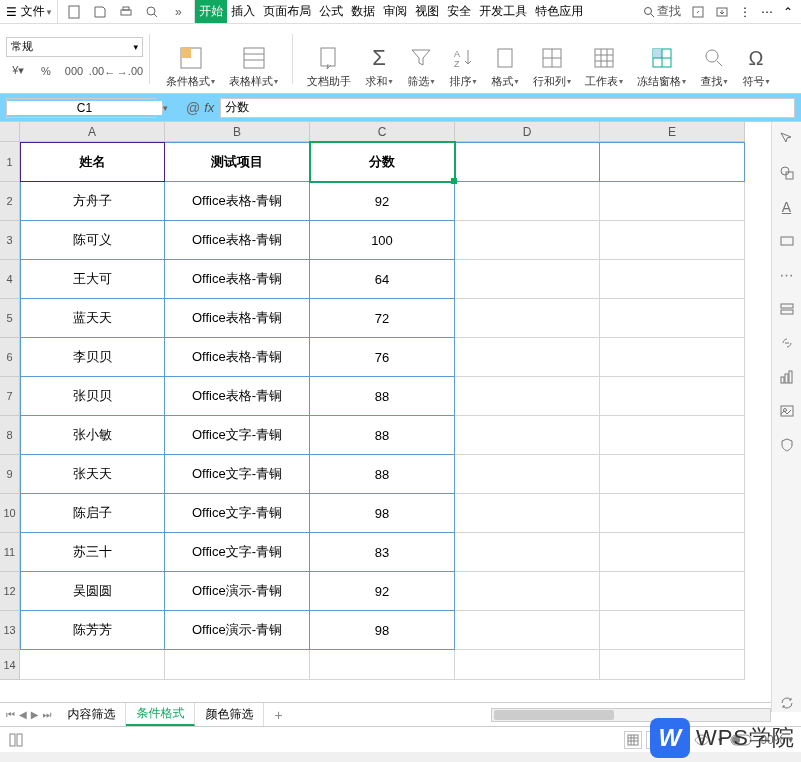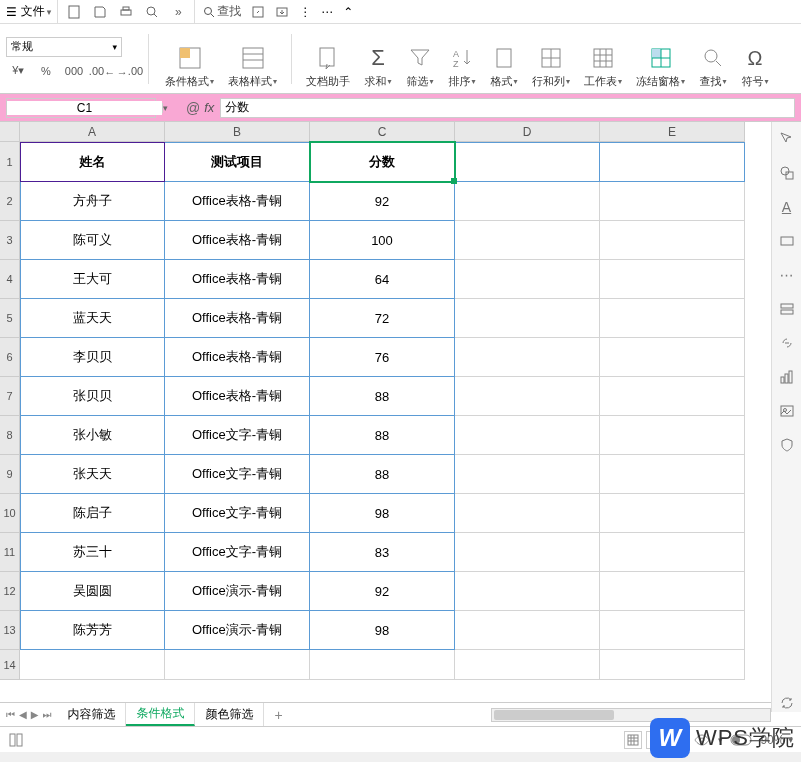--- a/index.html
+++ b/index.html
@@ -15,31 +15,31 @@
 .tabs { display: flex; align-items: center; height: 100%; flex: 1; }
 .tab { padding: 0 4px; height: 100%; display: flex; align-items: center; cursor: pointer; font-size: 12px; }
 .tab.active { background: #0fa860; color: #fff; }
 .menubar-right { display: flex; align-items: center; gap: 10px; padding: 0 8px; height: 100%; }
 .search-group { display: flex; align-items: center; gap: 2px; color: #555; }
 
 
 .ribbon { height: 70px; background: #fff; border-bottom: 1px solid #ccc; display: flex; align-items: center; }
 .ribbon-left { display: flex; align-items: center; gap: 4px; padding: 0 6px; height: 100%; }
 .ribbon-row { display: flex; gap: 4px; }
-.small-dd { border: 1px solid #ccc; font-size: 11px; height: 20px; width: 116px; display: flex; align-items: center; justify-content: space-between; padding: 0 4px; }
+.small-dd { border: 1px solid #ccc; font-size: 11px; height: 20px; width: 137px; display: flex; align-items: center; justify-content: space-between; padding: 0 4px; }
 .small-btn { width: 24px; height: 20px; display: flex; align-items: center; justify-content: center; font-size: 11px; color: #555; }
 .ribbon-groups { display: flex; align-items: flex-end; height: 100%; gap: 14px; padding: 4px 8px 4px 16px; }
 .rg { display: flex; flex-direction: column; align-items: center; gap: 2px; }
 .rg-icon { width: 28px; height: 28px; display: flex; align-items: center; justify-content: center; color: #555; }
 .rg-label { font-size: 11px; color: #333; display: flex; align-items: center; gap: 1px; }
 .rg-label .dd { font-size: 8px; color: #666; }
 .ribbon-divider { width: 1px; background: #ddd; height: 50px; align-self: center; }
 
 
-.formula-row { height: 28px; background: #f9a8d4; border-bottom: 1px solid #ccc; display: flex; align-items: center; }
+.formula-row { height: 28px; background: #7dd3fc; border-bottom: 1px solid #ccc; display: flex; align-items: center; }
 .name-box { width: 150px; border: 1px solid #ccc; height: 20px; margin-left: 6px; display: flex; align-items: center; }
 .name-box input { border: none; flex: 1; text-align: center; font-size: 12px; outline: none; }
 .name-box .dd { width: 16px; text-align: center; font-size: 9px; color: #666; border-left: 1px solid #ccc; }
 .fx-label { margin-left: 30px; display: flex; align-items: center; gap: 4px; }
 .fx-label .at { font-size: 14px; color: #666; }
 .fx-label .fx { font-style: italic; font-size: 13px; color: #555; }
 .formula-input { flex: 1; border: 1px solid #ccc; height: 20px; margin-left: 6px; margin-right: 6px; padding: 0 4px; font-size: 12px; }
 
 
 .grid-area { position: relative; height: 580px; background: #fff; display: flex; }
@@ -121,20 +121,32 @@
         </svg>
       </span>
     <span class="qat-icon">
         <svg width="14" height="14" viewBox="0 0 14 14">
           <circle cx="6" cy="6" r="4" fill="none" stroke="#666"></circle>
           <line x1="9" y1="9" x2="12" y2="12" stroke="#666"></line>
         </svg>
       </span>
     <span class="qat-icon">»</span>
   </div>
+  <div class="tabs">
+    <div class="tab active">开始</div>
+    <div class="tab">插入</div>
+    <div class="tab">页面布局</div>
+    <div class="tab">公式</div>
+    <div class="tab">数据</div>
+    <div class="tab">审阅</div>
+    <div class="tab">视图</div>
+    <div class="tab">安全</div>
+    <div class="tab">开发工具</div>
+    <div class="tab">特色应用</div>
+  </div>
   <div class="menubar-right">
     <div class="search-group">
       <span>
           <svg width="12" height="12" viewBox="0 0 12 12">
             <circle cx="5" cy="5" r="3.5" fill="none" stroke="#555"></circle>
             <line x1="8" y1="8" x2="11" y2="11" stroke="#555"></line>
           </svg>
         </span>
       <span>查找</span>
     </div>

